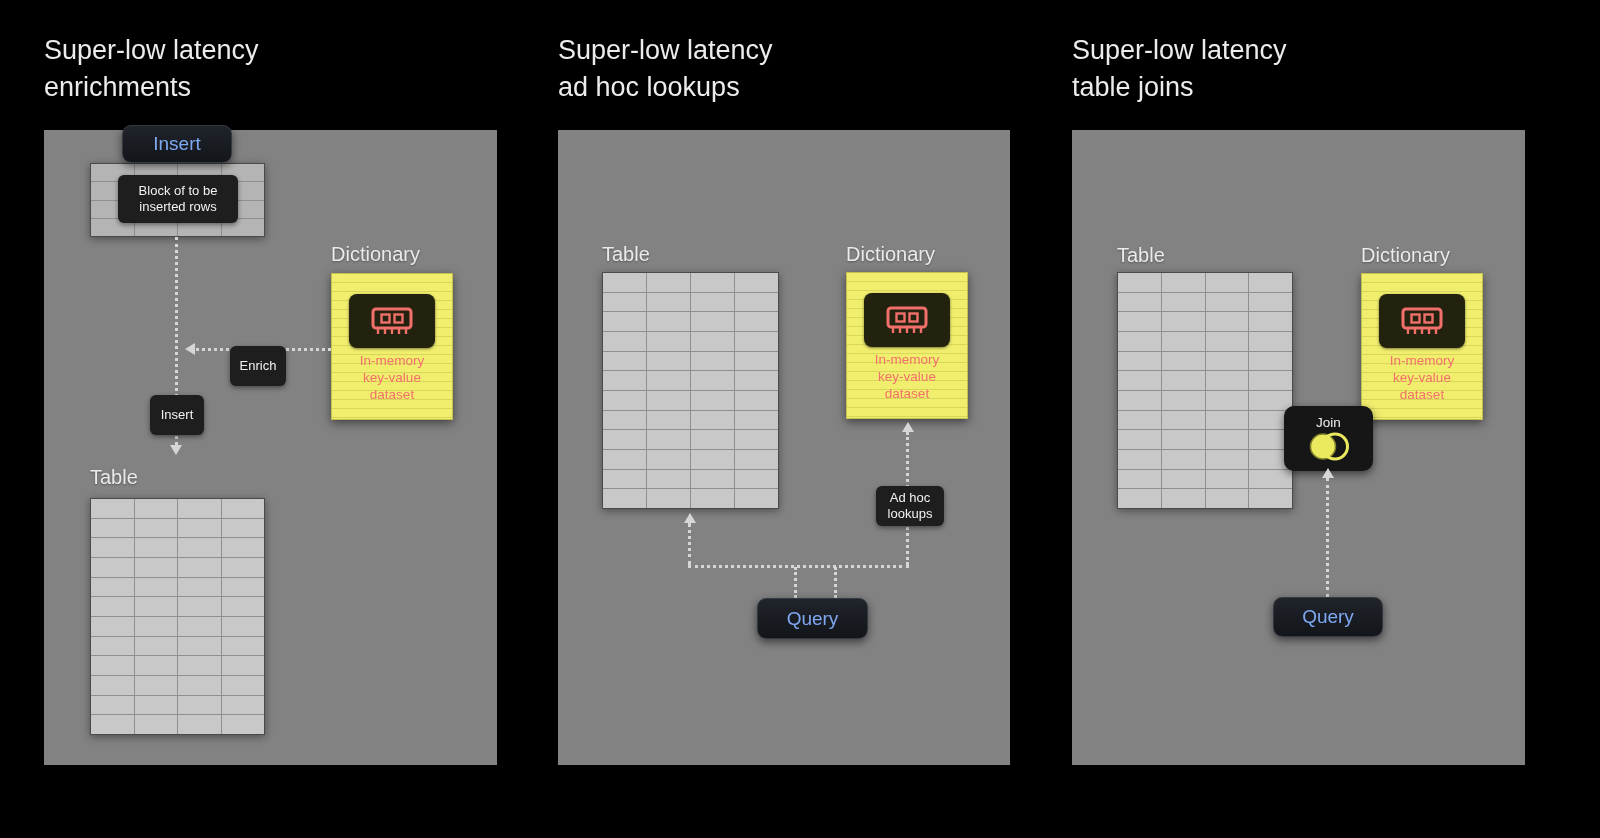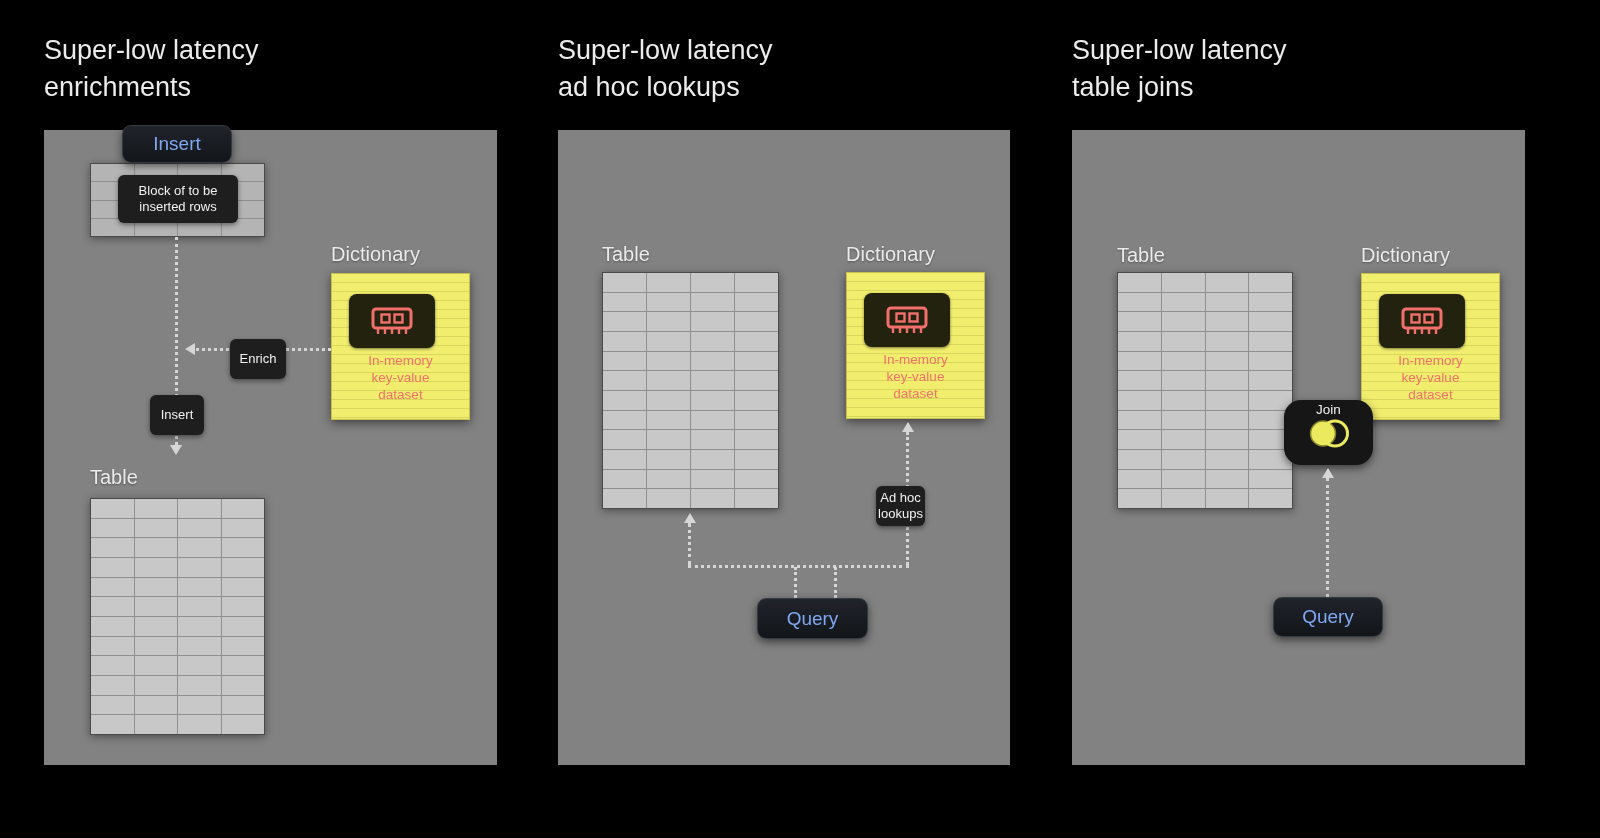--- a/index.html
+++ b/index.html
@@ -65,46 +65,47 @@
     border-left:6px solid transparent; border-right:6px solid transparent;
     border-top:10px solid #d6d6d6; z-index:2; }
   .arrow-up { position:absolute; width:0; height:0;
     border-left:6px solid transparent; border-right:6px solid transparent;
     border-bottom:10px solid #d6d6d6; z-index:2; }
   .arrow-left { position:absolute; width:0; height:0;
     border-top:6px solid transparent; border-bottom:6px solid transparent;
     border-right:10px solid #d6d6d6; z-index:2; }
 
   .dict-card {
-    position:absolute; width:139px; height:147px;
+    position:absolute; width:122px; height:147px;
     background:repeating-linear-gradient(to bottom,
       #f1ee6e 0px, #f1ee6e 8px, #d9d65c 8px, #d9d65c 9px);
     border:1px solid #c3bf50;
     box-shadow:0 3px 9px rgba(0,0,0,.5);
     z-index:1;
   }
   .dict-inner {
     position:absolute; left:17px; top:20px; width:86px; height:54px;
     background:#22220f; border-radius:8px;
     display:flex; align-items:center; justify-content:center;
     box-shadow:0 1px 3px rgba(0,0,0,.5);
   }
   .dict-text {
     position:absolute; left:0; right:0; top:78px;
     text-align:center; color:#f2706b;
     font-size:13.5px; line-height:17px; white-space:pre-line;
   }
 
   .join-badge {
     position:absolute; width:89px; height:65px;
-    background:#161616; border-radius:17px;
+    background:#161616; border-radius:10px;
     display:flex; flex-direction:column; align-items:center;
-    padding-top:2px; gap:1px;
+    padding-top:9px; gap:1px;
     box-shadow:0 3px 9px rgba(0,0,0,.55);
     z-index:2;
+    margin-top:6px;
   }
   .join-label { font-size:13.5px; color:#f0f0f0; }
 </style>
 </head>
 <body>
 
 <div class="canvas">
 
   <div class="panel-title" style="left:44px;width:453px">Super-low latency
 enrichments</div>
@@ -137,21 +138,21 @@
       </div>
     <div class="tag" style="left:74px;top:45px;width:120px;height:48px">Block of to be
 inserted rows</div>
 
     <div class="dots-v" style="left:131px;top:107px;height:208px"></div>
     <div class="arrow-down" style="left:126px;top:315px"></div>
     <div class="tag" style="left:106px;top:265px;width:54px;height:26px">Insert</div>
 
     <div class="dots-h" style="left:152px;top:218px;width:135px"></div>
     <div class="arrow-left" style="left:141px;top:213px"></div>
-    <div class="tag" style="left:186px;top:209px;width:56px;height:25px">Enrich</div>
+    <div class="tag" style="left:186px;top:216px;width:56px;height:25px">Enrich</div>
 
     <div class="obj-title" style="left:287px;top:113px;width:120px">Dictionary</div>
     <div class="dict-card" style="left:287px;top:143px">
       <div class="dict-inner">
         <svg width="42" height="28" viewBox="0 0 42 28">
           <rect x="2" y="2" width="38" height="19" rx="3" fill="none" stroke="#f2706b" stroke-width="3"></rect>
           <rect x="10.5" y="7.5" width="8" height="8" fill="none" stroke="#f2706b" stroke-width="2.4"></rect>
           <rect x="23.5" y="7.5" width="8" height="8" fill="none" stroke="#f2706b" stroke-width="2.4"></rect>
           <path d="M7 22 v5 M14 22 v5 M21 22 v5 M28 22 v5 M35 22 v5" stroke="#f2706b" stroke-width="2.4"></path>
         </svg>
@@ -284,21 +285,21 @@
     </div>
 
     <div class="arrow-up" style="left:126px;top:383px"></div>
     <div class="dots-v" style="left:130px;top:393px;height:42px"></div>
     <div class="arrow-up" style="left:344px;top:292px"></div>
     <div class="dots-v" style="left:348px;top:302px;height:133px"></div>
     <div class="dots-h" style="left:130px;top:435px;width:221px"></div>
     <div class="dots-v" style="left:236px;top:437px;height:31px"></div>
     <div class="dots-v" style="left:276px;top:437px;height:31px"></div>
 
-    <div class="tag" style="left:318px;top:356px;width:49px;height:36px">Ad hoc
+    <div class="tag" style="left:318px;top:356px;width:68px;height:36px">Ad hoc
 lookups</div>
 
     <div class="btn" style="left:199px;top:468px;width:111px;height:41px">Query</div>
   </div>
 
   <div class="panel" style="left:1072px">
 
     <div class="obj-title" style="left:45px;top:114px;width:176px">Table</div>
     <div class="grid" style="left: 45px; top: 142px; width: 176px; height: 237px; grid-template-columns: repeat(4, 1fr); grid-template-rows: repeat(12, 1fr);">
         <div></div>

